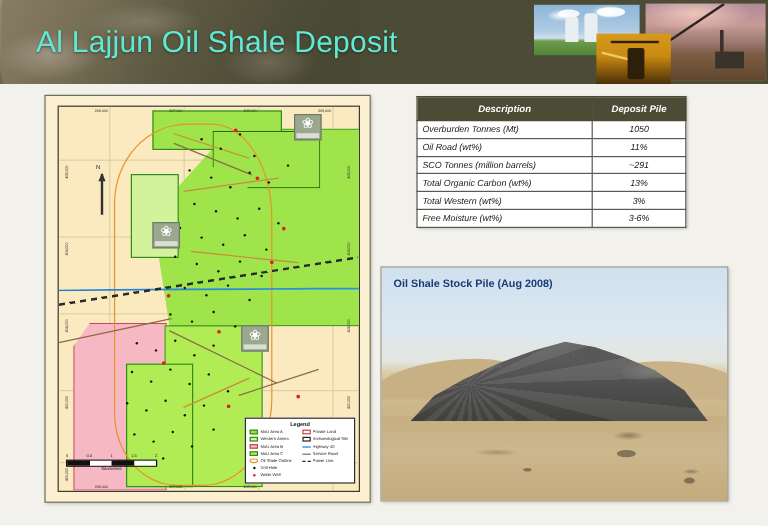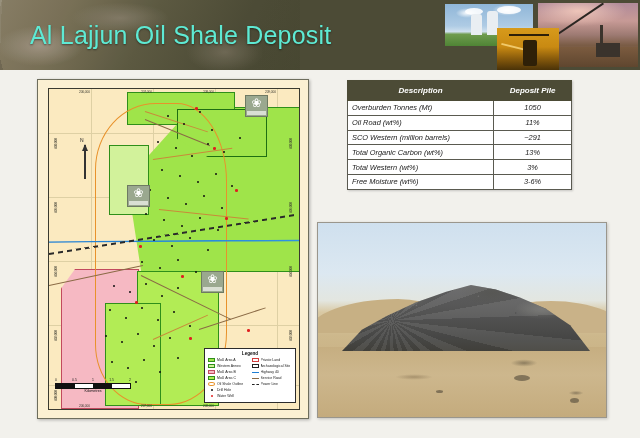--- a/index.html
+++ b/index.html
@@ -450,21 +450,21 @@
       <tbody>
         <tr>
             <td class="desc">Overburden Tonnes (Mt)</td>
             <td class="val">1050</td>
           </tr>
         <tr>
             <td class="desc">Oil Road (wt%)</td>
             <td class="val">11%</td>
           </tr>
         <tr>
-            <td class="desc">SCO Western (million barrels)</td>
+            <td class="desc">SCO Tonnes (million barrels)</td>
             <td class="val">~291</td>
           </tr>
         <tr>
             <td class="desc">Total Organic Carbon (wt%)</td>
             <td class="val">13%</td>
           </tr>
         <tr>
             <td class="desc">Total Western (wt%)</td>
             <td class="val">3%</td>
           </tr>
@@ -477,15 +477,16 @@
   </div>
 
   <div id="photo-panel">
     <div id="photo-hillL"></div>
     <div id="photo-hillR"></div>
     <div id="photo-ground"></div>
     <div id="photo-pile"></div>
     <div class="spec" style="left:196px;bottom:36px;width:16px;height:6px;"></div>
     <div class="spec" style="left:252px;bottom:14px;width:9px;height:5px;"></div>
     <div class="spec" style="left:118px;bottom:24px;width:7px;height:3px;"></div>
+    <div id="photo-caption">Oil Shale Stock Pile (Aug 2008)</div>
   </div>
 
 </div>
 
 </body></html>

